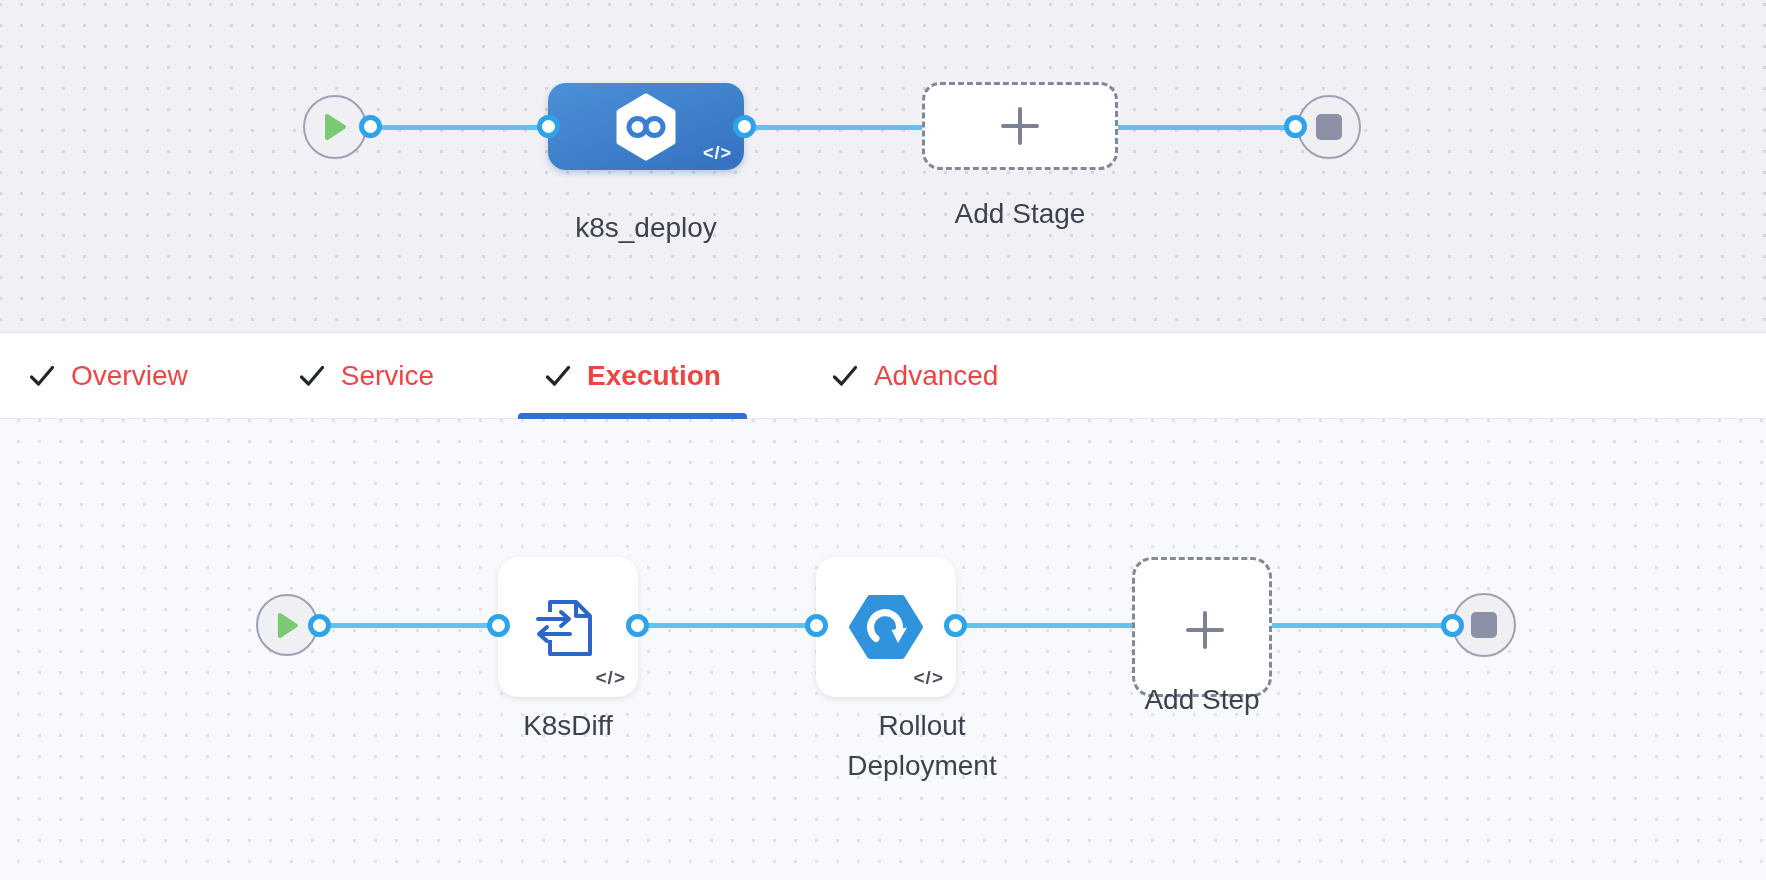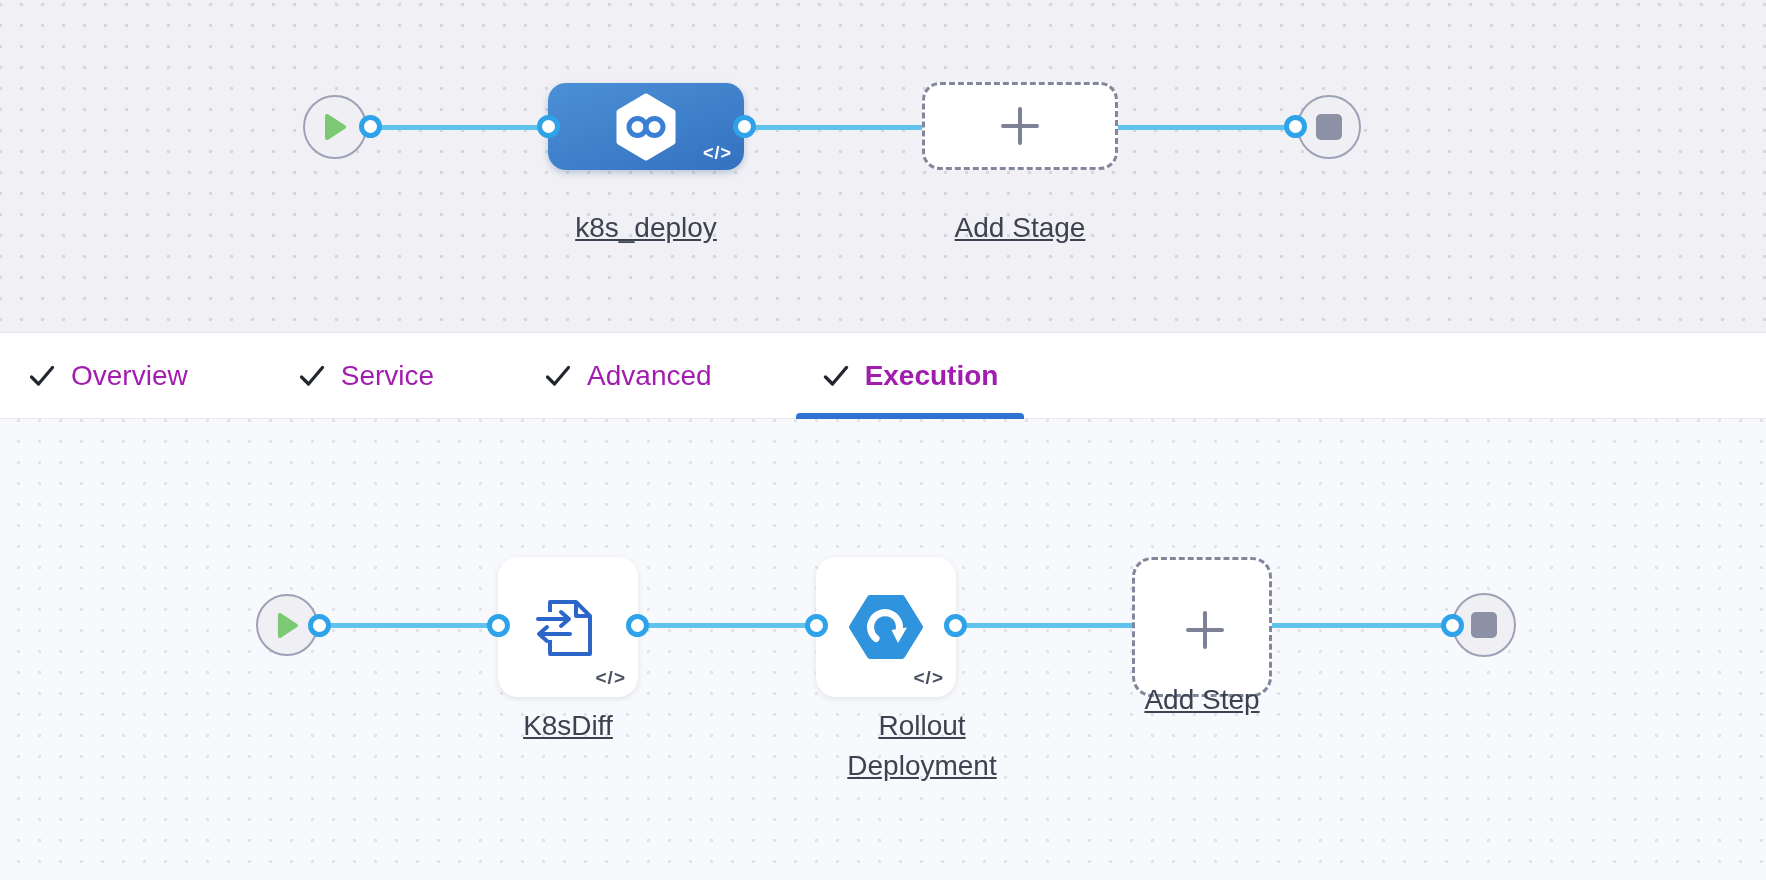--- a/index.html
+++ b/index.html
@@ -43,21 +43,21 @@
     gap: 58px;
     z-index: 5;
   }
   .tab {
     position: relative;
     display: flex;
     align-items: center;
     gap: 15px;
     padding: 0 26px;
     font-size: 28px;
-    color: #a21caf;
+    color: #ef4444;
     cursor: pointer;
     white-space: nowrap;
   }
   .tab.active { font-weight: bold; }
   .tab.active .tab-underline {
     content: "";
     position: absolute;
     left: 0; right: 0; bottom: -1px;
     height: 6px;
     background: #2e72d2;
@@ -137,21 +137,20 @@
   .code-badge.on-blue { color: #ffffff; }
   .code-badge.on-white { color: #4a4f61; bottom: 8px; font-size: 19px; }
 
   .node-label {
     position: absolute;
     text-align: center;
     font-size: 28px;
     line-height: 40px;
     color: #3d4250;
     z-index: 2;
-    text-decoration: underline;
   }
 
   
   .plus { position: relative; width: 46px; height: 46px; }
   .plus::before, .plus::after {
     content: "";
     position: absolute;
     background: #7c8195;
     border-radius: 2px;
   }
@@ -182,21 +181,21 @@
     </svg>
     <span class="code-badge on-blue">&lt;/&gt;</span>
   </div>
   <div class="port" style="left:537px; top:115px;"></div>
   <div class="port" style="left:733px; top:115px;"></div>
   <div class="node-label" style="left:548px; top:208px; width:196px;">k8s_deploy</div>
 
   <div class="ghost-node ghost-stage" style="left:922px; top:82px;">
     <span class="plus" style="width:46px;height:46px;"></span>
   </div>
-  <div class="node-label" style="left:922px; top:208px; width:196px;">Add Stage</div>
+  <div class="node-label" style="left:922px; top:194px; width:196px;">Add Stage</div>
 
   <div class="port" style="left:1284px; top:115px;"></div>
   <div class="endpoint" style="left:1297px; top:95px;">
     <span class="stop-square"></span>
   </div>
 
   <div class="tabbar">
 
     <div class="tab">
       <svg class="check" viewBox="0 0 28 28">
@@ -206,33 +205,33 @@
     </div>
 
     <div class="tab">
       <svg class="check" viewBox="0 0 28 28">
         <path d="M3.5 15 L10.5 22 L24.5 5.5" fill="none" stroke="#22262f" stroke-width="3.2" stroke-linecap="round" stroke-linejoin="round"></path>
       </svg>
       <span>Service</span>
     </div>
 
 
-    <div class="tab">
-      <svg class="check" viewBox="0 0 28 28">
-        <path d="M3.5 15 L10.5 22 L24.5 5.5" fill="none" stroke="#22262f" stroke-width="3.2" stroke-linecap="round" stroke-linejoin="round"></path>
-      </svg>
-      <span>Advanced</span>
-    </div>
-
     <div class="tab active">
       <svg class="check" viewBox="0 0 28 28">
         <path d="M3.5 15 L10.5 22 L24.5 5.5" fill="none" stroke="#22262f" stroke-width="3.4" stroke-linecap="round" stroke-linejoin="round"></path>
       </svg>
       <span>Execution</span>
       <span class="tab-underline"></span>
+    </div>
+
+    <div class="tab">
+      <svg class="check" viewBox="0 0 28 28">
+        <path d="M3.5 15 L10.5 22 L24.5 5.5" fill="none" stroke="#22262f" stroke-width="3.2" stroke-linecap="round" stroke-linejoin="round"></path>
+      </svg>
+      <span>Advanced</span>
     </div>
 
   </div>
 
   <div class="panel panel-bottom"></div>
 
   <div class="edge" style="left:319px; top:623px; width:1133px;"></div>
 
   <div class="endpoint" style="left:256px; top:594px; width:62px; height:62px;">
     <svg width="23" height="27" viewBox="0 0 24 28">

